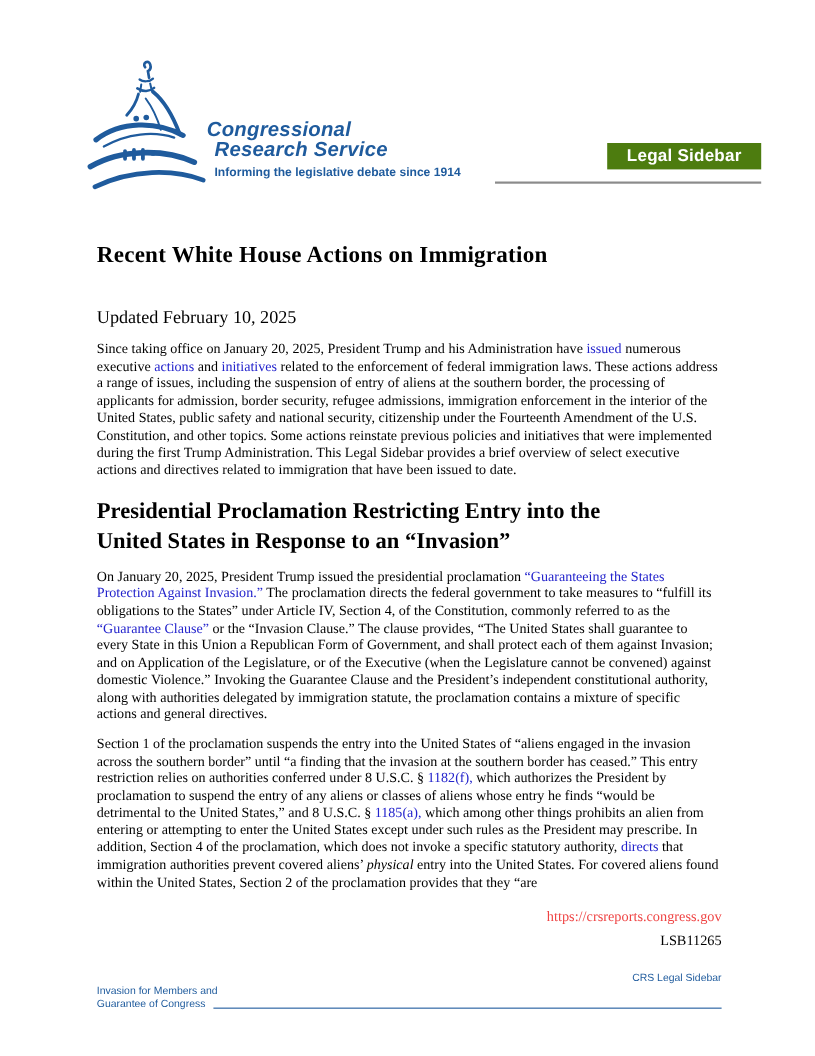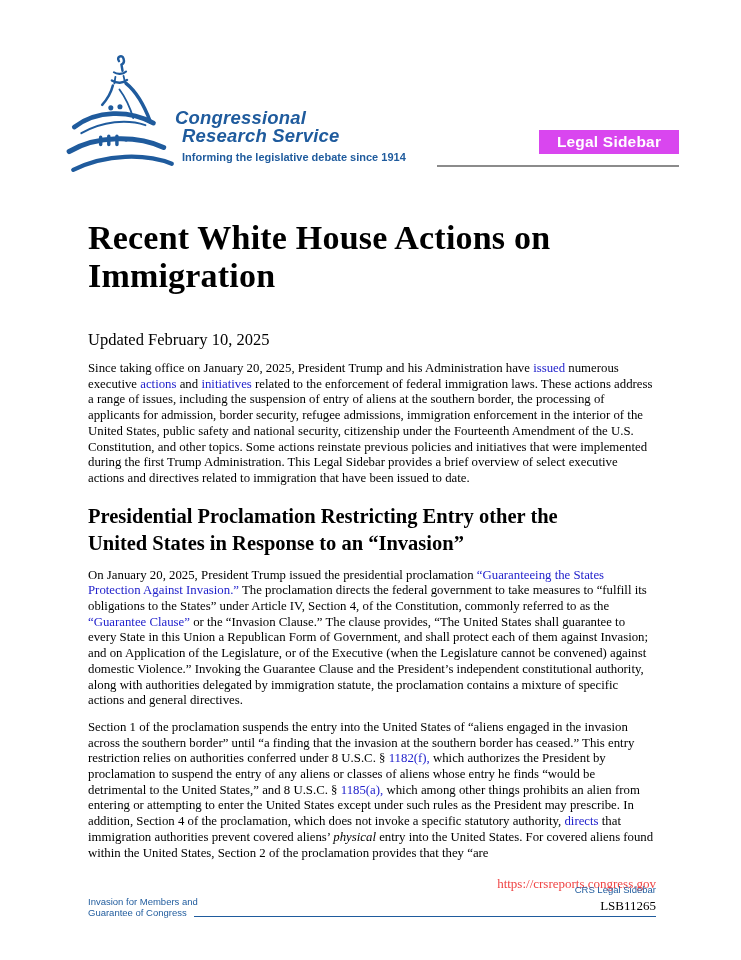--- a/index.html
+++ b/index.html
@@ -1,35 +1,35 @@
 <!DOCTYPE html>
 <html><head>
 <meta charset="utf-8">
 <style>
   html,body{margin:0;padding:0;background:#fff;}
   .page{position:relative;width:741px;height:960px;background:#ffffff;overflow:hidden;
         font-family:"Liberation Serif",serif;color:#000;}
 
   
-  .header{position:absolute;left:4px;top:0;width:593px;height:195px;}
+  .header{position:absolute;left:17px;top:0;width:593px;height:195px;}
   .capitol{position:absolute;left:60px;top:54px;width:116px;height:128px;}
   .logo-text{position:absolute;left:171px;top:109px;font-family:"Liberation Sans",sans-serif;
              font-weight:bold;font-style:italic;color:#1f5b9d;font-size:18.5px;line-height:18px;
              letter-spacing:.2px;white-space:nowrap;}
   .logo-line2{margin-left:7px;}
   .logo-tagline{position:absolute;left:178px;top:151px;font-family:"Liberation Sans",sans-serif;
                 font-weight:bold;color:#1f5b9d;font-size:11px;white-space:nowrap;}
   .header-rule{position:absolute;left:433px;top:165px;width:242px;height:2px;background:#8b8b8b;}
-  .badge{position:absolute;left:535px;top:130px;width:140px;height:24px;background:#d946ef;
+  .badge{position:absolute;left:535px;top:130px;width:140px;height:24px;background:#4d7c0f;
          color:#fff;font-family:"Liberation Sans",sans-serif;font-weight:bold;font-size:15.5px;
          display:flex;align-items:center;justify-content:center;letter-spacing:.2px;}
 
   
   .content{position:absolute;left:88px;top:219px;width:568px;}
-  .title{font-size:34px;font-weight:bold;margin:0;letter-spacing:.2px;}
+  .title{font-size:21px;font-weight:bold;margin:0;letter-spacing:.2px;}
   .updated{margin-top:35px;font-size:16.5px;}
   p.body{margin:11px 0 0 0;font-size:12.8px;line-height:15.7px;text-align:left;}
   h2.section{margin:16px 0 0 0;font-size:20.5px;line-height:27px;font-weight:bold;}
   .link{color:#2222cc;text-decoration:none;}
   .italic{font-style:italic;}
 
   
   .footer-right{margin-top:12px;text-align:right;font-size:13px;line-height:21.5px;}
   .fr-org{font-weight:bold;}
   .fr-url{color:#ef4444;text-decoration:none;}
@@ -83,21 +83,21 @@
 
   <div class="content">
 
     <h1 class="title">Recent White House Actions on Immigration</h1>
 
     <div class="updated">Updated February 10, 2025</div>
 
     <p class="body"><span>Since taking office on January 20, 2025, President Trump and his Administration have </span><a href="#" class="link">issued</a><span> numerous executive </span><a href="#" class="link">actions</a><span> and </span><a href="#" class="link">initiatives</a><span> related to the enforcement of federal immigration laws. These actions address a range of issues, including the suspension of entry of aliens at the southern border, the processing of applicants for admission, border security, refugee admissions, immigration enforcement in the interior of the United States, public safety and national security, citizenship under the Fourteenth Amendment of the U.S. Constitution, and other topics. Some actions reinstate previous policies and initiatives that were implemented during the first Trump Administration. This Legal Sidebar provides a brief overview of select executive actions and directives related to immigration that have been issued to date.</span></p>
 
     <h2 class="section">
-      <div>Presidential Proclamation Restricting Entry other the</div>
+      <div>Presidential Proclamation Restricting Entry into the</div>
       <div>United States in Response to an “Invasion”</div>
     </h2>
 
     <p class="body"><span>On January 20, 2025, President Trump issued the presidential proclamation </span><a href="#" class="link">“Guaranteeing the States Protection Against Invasion.”</a><span> The proclamation directs the federal government to take measures to “fulfill its obligations to the States” under Article IV, Section 4, of the Constitution, commonly referred to as the </span><a href="#" class="link">“Guarantee Clause”</a><span> or the “Invasion Clause.” The clause provides, “The United States shall guarantee to every State in this Union a Republican Form of Government, and shall protect each of them against Invasion; and on Application of the Legislature, or of the Executive (when the Legislature cannot be convened) against domestic Violence.” Invoking the Guarantee Clause and the President’s independent constitutional authority, along with authorities delegated by immigration statute, the proclamation contains a mixture of specific actions and general directives.</span></p>
 
     <p class="body"><span>Section 1 of the proclamation suspends the entry into the United States of “aliens engaged in the invasion across the southern border” until “a finding that the invasion at the southern border has ceased.” This entry restriction relies on authorities conferred under 8 U.S.C. § </span><a href="#" class="link">1182(f),</a><span> which authorizes the President by proclamation to suspend the entry of any aliens or classes of aliens whose entry he finds “would be detrimental to the United States,” and 8 U.S.C. § </span><a href="#" class="link">1185(a),</a><span> which among other things prohibits an alien from entering or attempting to enter the United States except under such rules as the President may prescribe. In addition, Section 4 of the proclamation, which does not invoke a specific statutory authority, </span><a href="#" class="link">directs</a><span> that immigration authorities prevent covered aliens’ </span><span class="italic">physical</span><span> entry into the United States. For covered aliens found within the United States, Section 2 of the proclamation provides that they “are</span></p>
 
     <div class="footer-right">
       <div><a class="fr-url" href="#">https://crsreports.congress.gov</a></div>
       <div>LSB11265</div>

